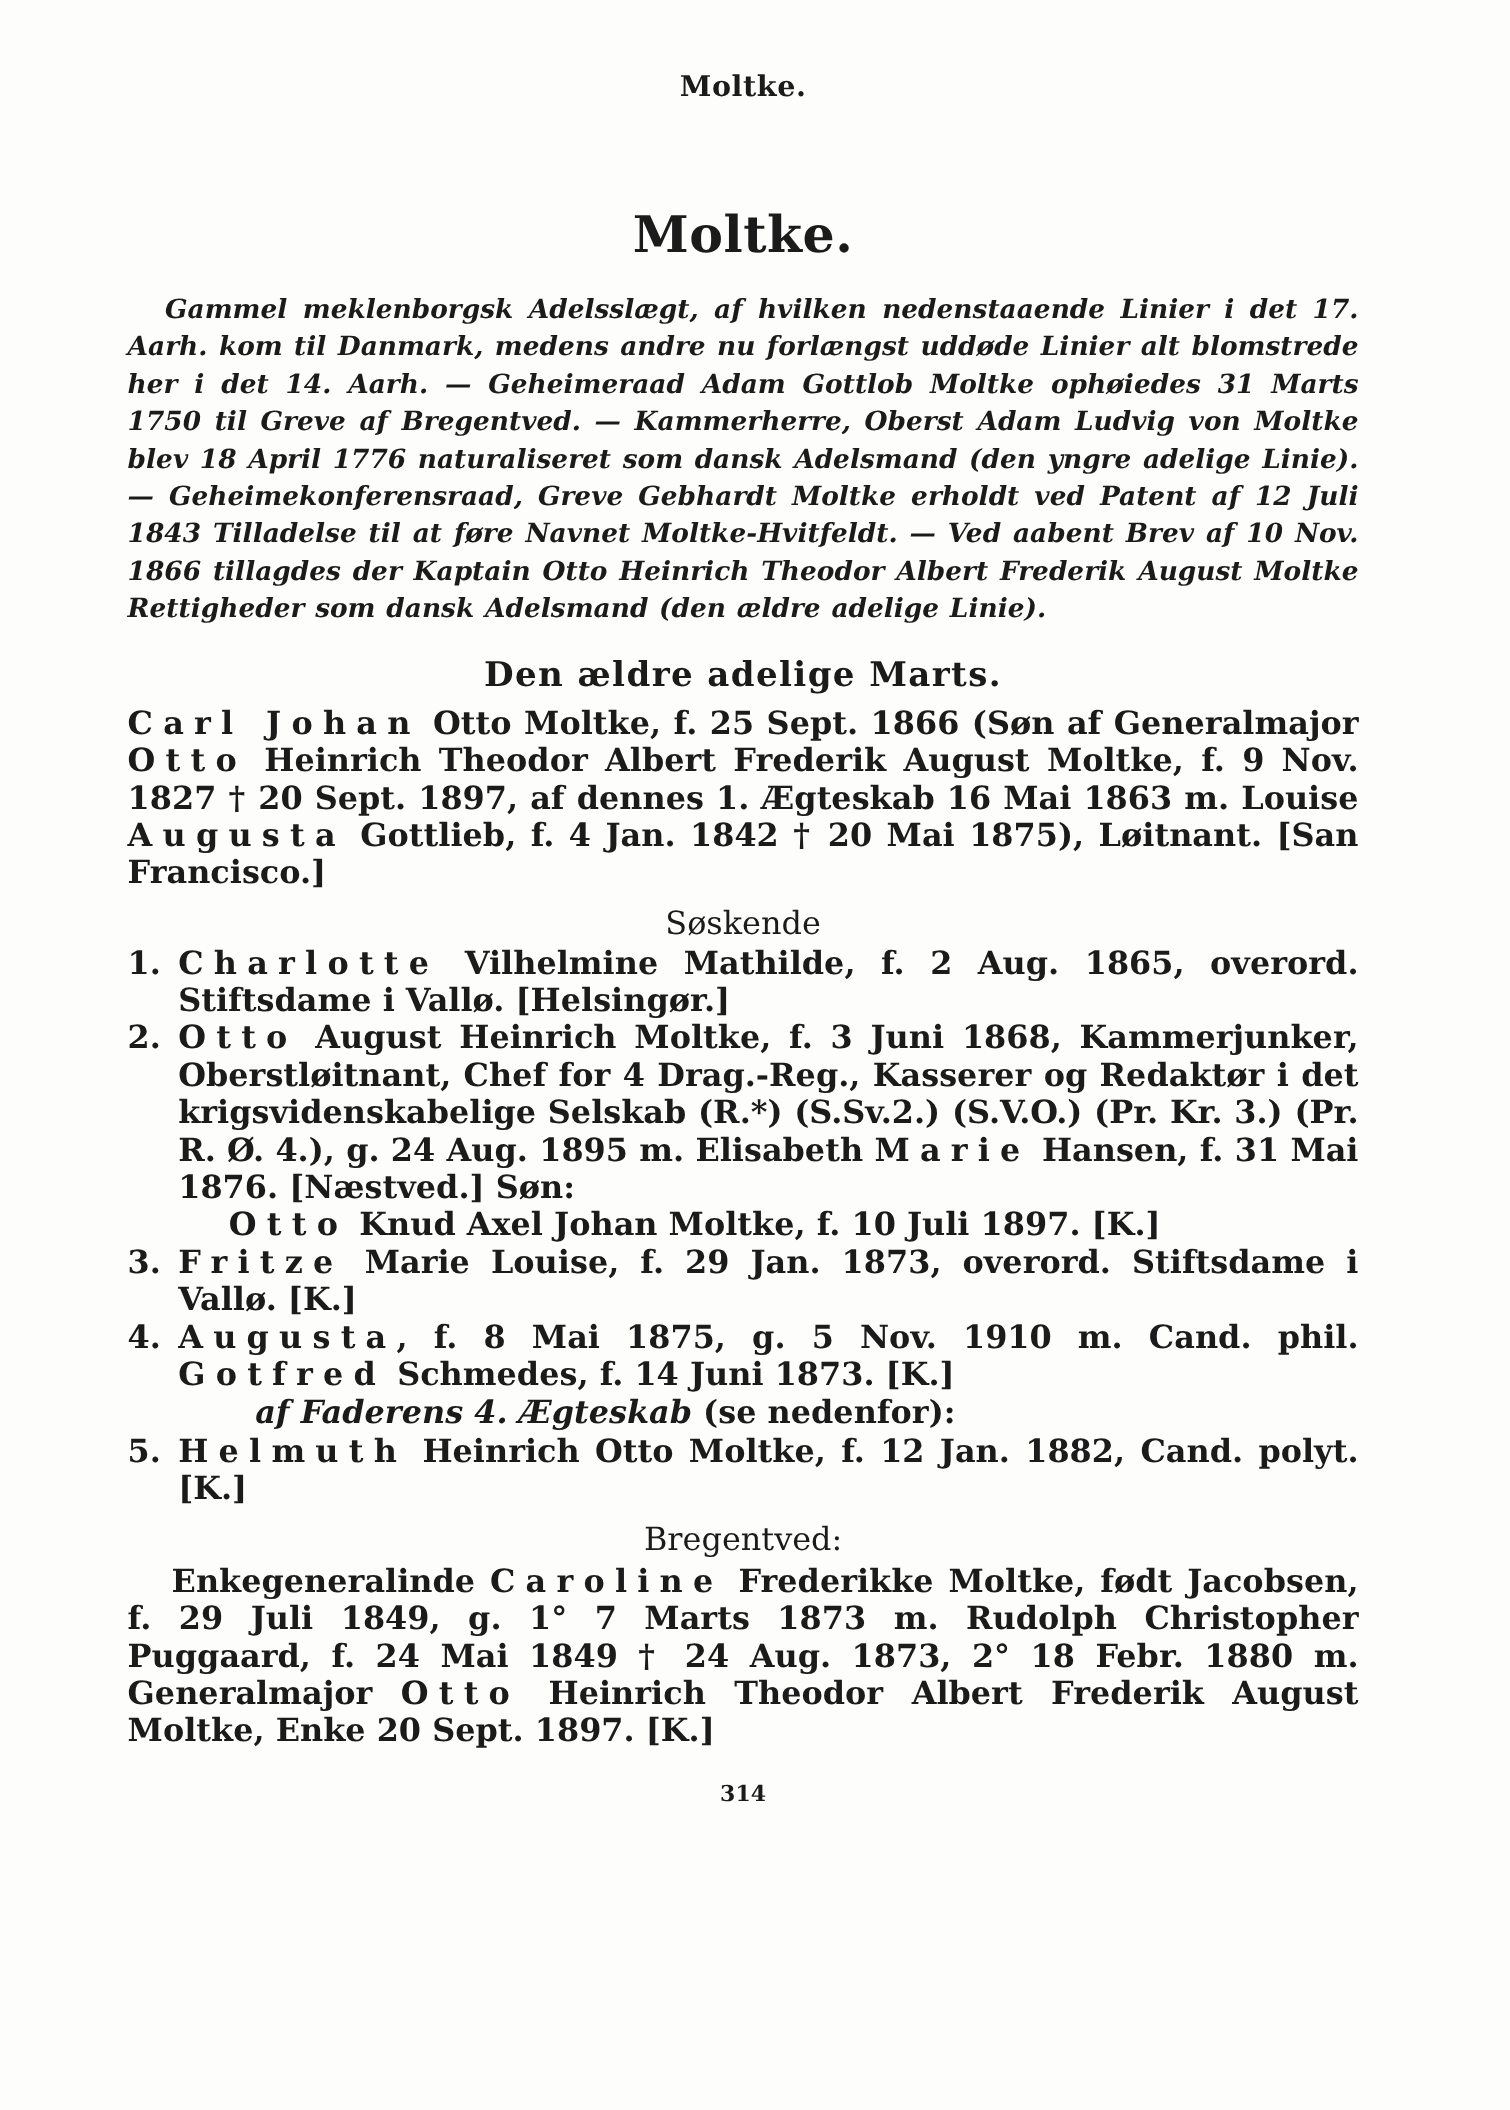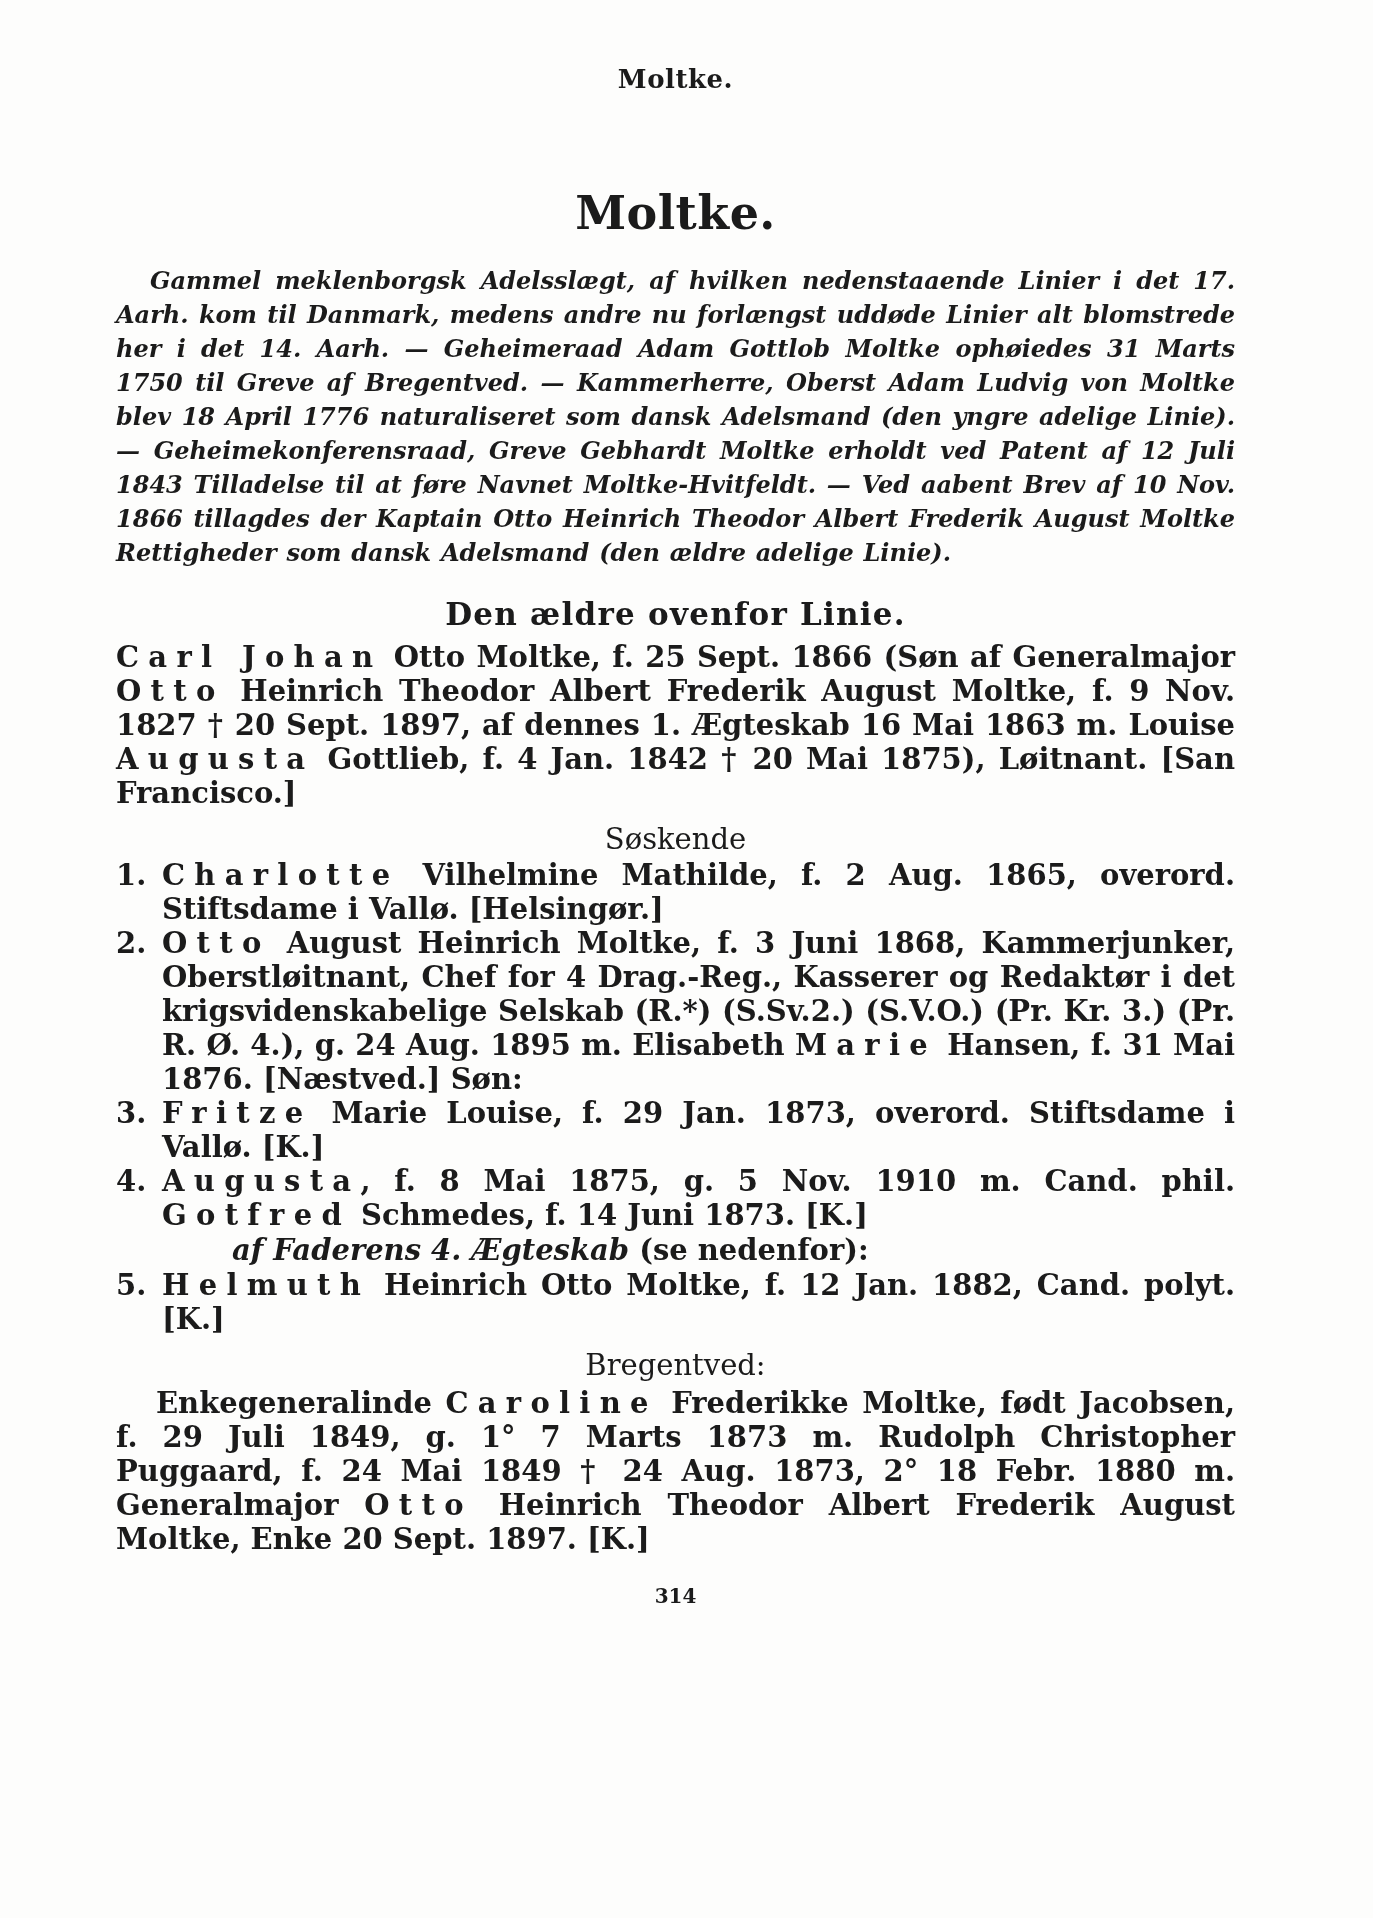--- a/index.html
+++ b/index.html
@@ -98,37 +98,38 @@
 <body>
 
 <div class="page">
 
   <div class="running-header">Moltke.</div>
 
   <div class="family-title">Moltke.</div>
 
   <p class="intro">Gammel meklenborgsk Adelsslægt, af hvilken nedenstaaende Linier i det 17. Aarh. kom til Danmark, medens andre nu forlængst uddøde Linier alt blomstrede her i det 14. Aarh. — Geheimeraad Adam Gottlob Moltke ophøiedes 31 Marts 1750 til Greve af Bregentved. — Kammerherre, Oberst Adam Ludvig von Moltke blev 18 April 1776 naturaliseret som dansk Adelsmand (den yngre adelige Linie). — Geheimekonferensraad, Greve Gebhardt Moltke erholdt ved Patent af 12 Juli 1843 Tilladelse til at føre Navnet Moltke-Hvitfeldt. — Ved aabent Brev af 10 Nov. 1866 tillagdes der Kaptain Otto Heinrich Theodor Albert Frederik August Moltke Rettigheder som dansk Adelsmand (den ældre adelige Linie).</p>
 
-  <div class="section-heading">Den ældre ovenfor Linie.</div>
+  <div class="section-heading">Den ældre adelige Marts.</div>
 
   <p class="body-text"><span class="seg-spaced">Carl Johan</span><span> Otto Moltke, f. 25 Sept. 1866 (Søn af Generalmajor </span><span class="seg-spaced">Otto</span><span> Heinrich Theodor Albert Frederik August Moltke, f. 9 Nov. 1827 † 20 Sept. 1897, af dennes 1. Ægteskab 16 Mai 1863 m. Louise </span><span class="seg-spaced">Augusta</span><span> Gottlieb, f. 4 Jan. 1842 † 20 Mai 1875), Løitnant. [San Francisco.]</span></p>
 
   <div class="center-heading">Søskende</div>
 
 
   <div class="siblings-list body-text">
 
     <div class="list-item">
       <span class="num">1.</span>
       <span><span class="seg-spaced">Charlotte</span><span> Vilhelmine Mathilde, f. 2 Aug. 1865, overord. Stiftsdame i Vallø. [Helsingør.]</span></span>
     </div>
 
     <div class="list-item">
       <span class="num">2.</span>
       <span><span class="seg-spaced">Otto</span><span> August Heinrich Moltke, f. 3 Juni 1868, Kammerjunker, Oberstløitnant, Chef for 4 Drag.-Reg., Kasserer og Redaktør i det krigsvidenskabelige Selskab (R.*) (S.Sv.2.) (S.V.O.) (Pr. Kr. 3.) (Pr. R. Ø. 4.), g. 24 Aug. 1895 m. Elisabeth </span><span class="seg-spaced">Marie</span><span> Hansen, f. 31 Mai 1876. [Næstved.] Søn:</span></span>
+      <div class="child-line"><span class="seg-spaced">Otto</span><span> Knud Axel Johan Moltke, f. 10 Juli 1897. [K.]</span></div>
     </div>
 
     <div class="list-item">
       <span class="num">3.</span>
       <span><span class="seg-spaced">Fritze</span><span> Marie Louise, f. 29 Jan. 1873, overord. Stiftsdame i Vallø. [K.]</span></span>
     </div>
 
     <div class="list-item">
       <span class="num">4.</span>
       <span><span class="seg-spaced">Augusta</span><span>, f. 8 Mai 1875, g. 5 Nov. 1910 m. Cand. phil. </span><span class="seg-spaced">Gotfred</span><span> Schmedes, f. 14 Juni 1873. [K.]</span></span>

